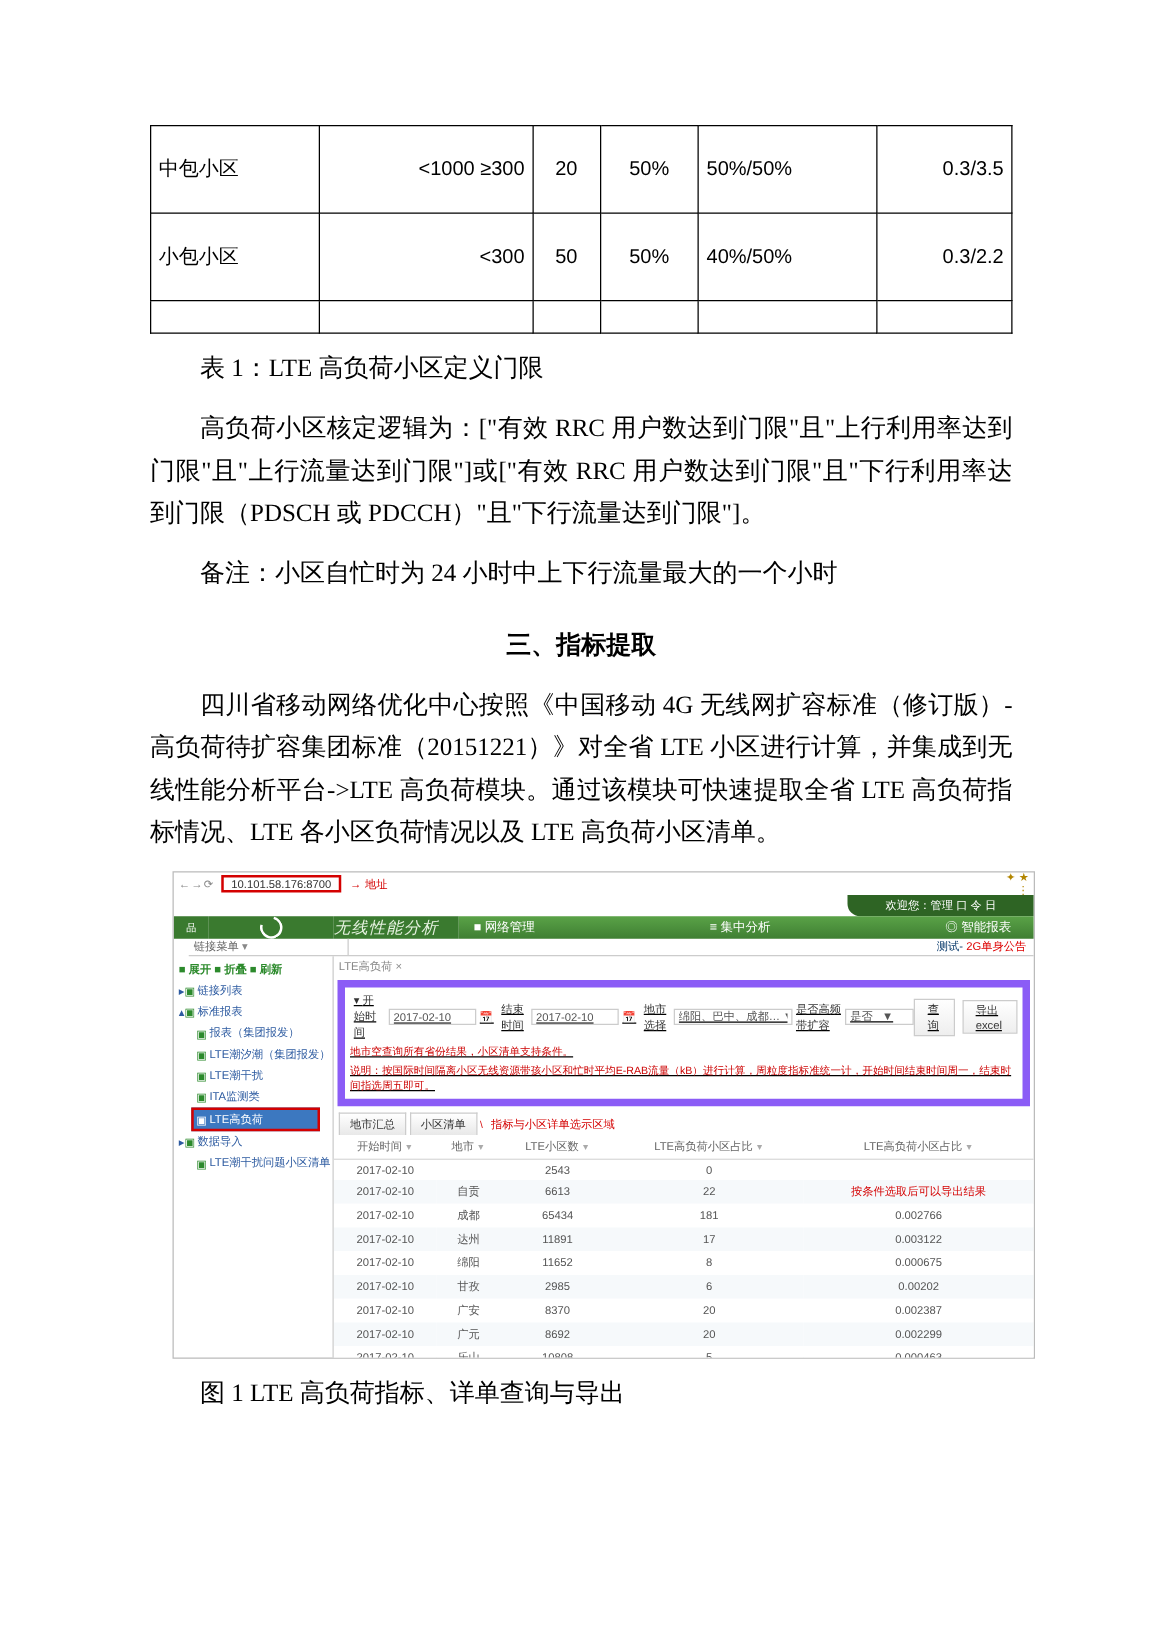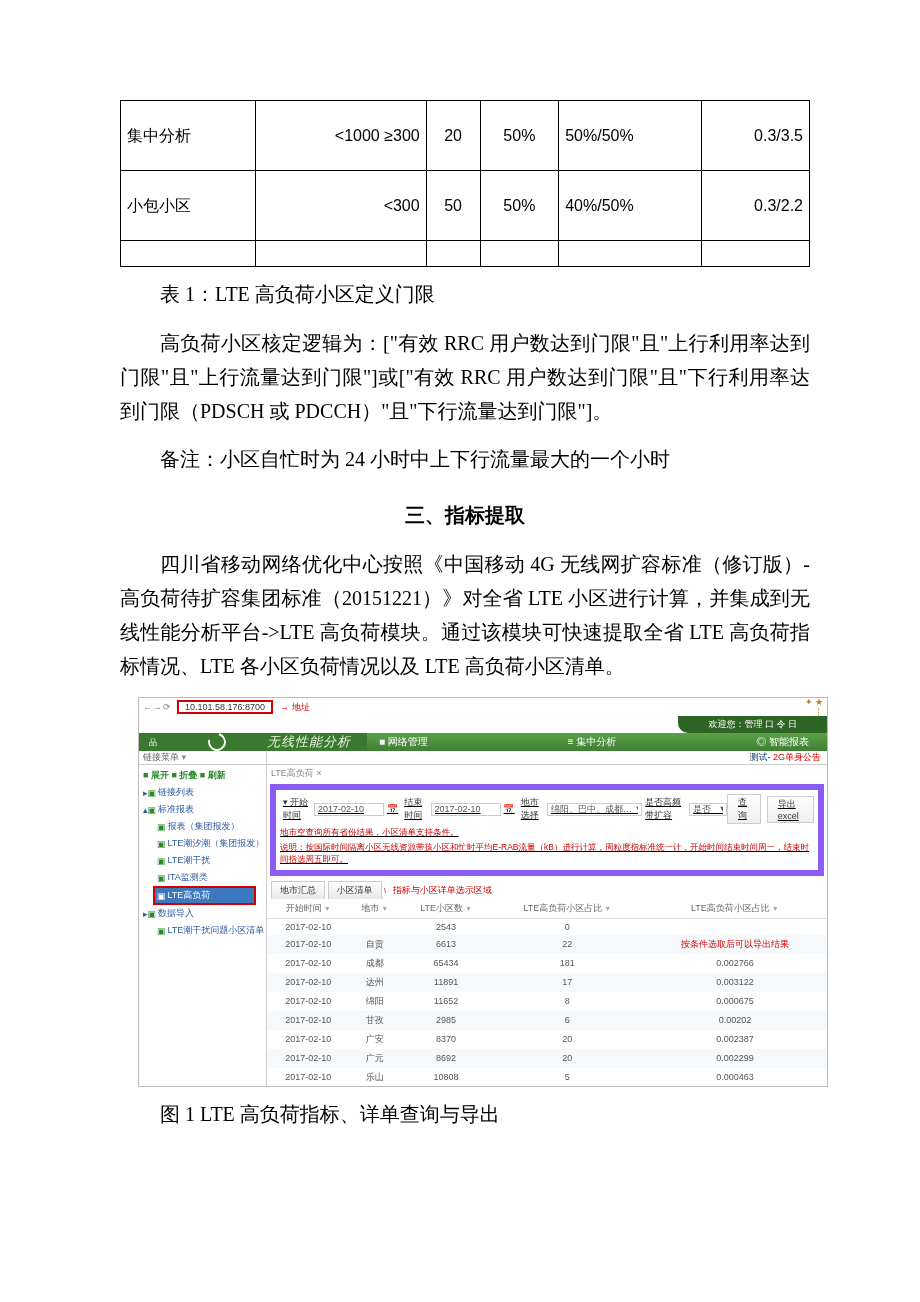--- a/index.html
+++ b/index.html
@@ -44,21 +44,21 @@
 
     .hdrbar { height: 40px; display: flex; }
     .hleft { width: 28px; background: #3A7A2F; display: flex; align-items: center; justify-content: center; color: #fff; font-size: 8px; }
     .hlmid { width: 100px; background: #3A7A2F; display:flex; align-items:center; justify-content:center; }
     .swoosh { width: 18px; height: 18px; border: 2px solid #fff; border-radius: 50%; border-top-color: transparent; transform: rotate(-30deg); }
     .htitle { width: 100px; background: #3A7A2F; color: #e6f2e0; font-size: 13px; display:flex; align-items:center; letter-spacing: 1px; font-style: italic; }
     .hright { flex: 1; background: linear-gradient(#5aa247,#3f7f33); color: #fff; display:flex; align-items:center; font-size: 10px; padding-left: 12px; justify-content: space-between; }
     .hright span { margin-right: 18px; }
     .loginrow { margin-left: auto; background: #2e6424; padding: 2px 30px; color: #fff; font-size: 9px; border-radius: 0 0 0 10px; }
 
-    .toolbar { height: 18px; display: flex; border-bottom: 1px solid #ccc; font-size: 9px; color: #666; align-items: center; }
+    .toolbar { height: 18px; display: flex; border-bottom: 1px solid #ccc; font-size: 9px; color: #666; align-items: center; margin-left: 12px; }
     .toolbar .tl { width: 128px; border-right: 1px solid #ccc; padding-left: 4px; }
     .toolbar .tdrop { color: #888; }
     .toolbar .tr { margin-left: auto; padding-right: 6px; color: #d00; }
     .toolbar .tr .usr { color: #036; font-size:9px; }
 
     .body2 { flex: 1; display: flex; }
     .sidebar { width: 128px; border-right: 1px solid #ccc; padding: 2px 0 0 4px; }
     .sb-row { font-size: 9px; color: #2c5aa0; padding: 2px 0; display:flex; align-items:center; }
     .sb-row .gico { color: #2c8a2c; margin-right: 2px; font-size:9px;}
     .sb-row.sel { border: 2px solid #d40000; color: #fff; background: #3c78c0; padding: 1px 2px; margin-right: 10px; }
@@ -90,21 +90,21 @@
     .figcap { font-size: 20px; margin: 14px 0 0 0; }
   </style>
 </head>
 <body>
 
 <div class="page">
 
   <table class="t1">
     <tbody>
         <tr class="r1">
-      <td class="col0"><span>集中分析</span></td>
+      <td class="col0"><span>中包小区</span></td>
       <td class="coln"><span>&lt;1000 ≥300</span></td>
       <td class="colc"><span>20</span></td>
       <td class="colc"><span>50%</span></td>
       <td class="col0"><span>50%/50%</span></td>
       <td class="c-last"><span>0.3/3.5</span></td>
     </tr>
     <tr class="r2">
       <td class="col0"><span>小包小区</span></td>
       <td class="coln"><span>&lt;300</span></td>
       <td class="colc"><span>50</span></td>
@@ -205,21 +205,21 @@
           <div class="qrow1">
             <span class="lbl">▾ <span>开始时间</span></span>
             <input type="text" value="2017-02-10" style="">
             <span class="lbl">📅</span>
             <span class="lbl">结束时间</span>
             <input type="text" value="2017-02-10" style="">
             <span class="lbl">📅</span>
             <span class="lbl">地市选择</span>
             <input type="text" style="width: 95px;" value="绵阳、巴中、成都… ▼">
             <span class="lbl">是否高频带扩容</span>
-            <input type="text" style="width: 38px;" value="是否   ▼">
+            <input type="text" style="width: 55px;" value="是否   ▼">
             <span class="btn">查询</span>
             <span class="btn" style="margin-left:6px">导出excel</span>
           </div>
           <div class="qnote">地市空查询所有省份结果，小区清单支持条件。</div>
           <div class="qnote">说明：按国际时间隔离小区无线资源带孩小区和忙时平均E-RAB流量（kB）进行计算，周粒度指标准统一计，开始时间结束时间周一，结束时间指选周五即可。</div>
         </div>
 
         <div class="tabs">
           <span class="tab">地市汇总</span>
           <span class="tab">小区清单</span>

